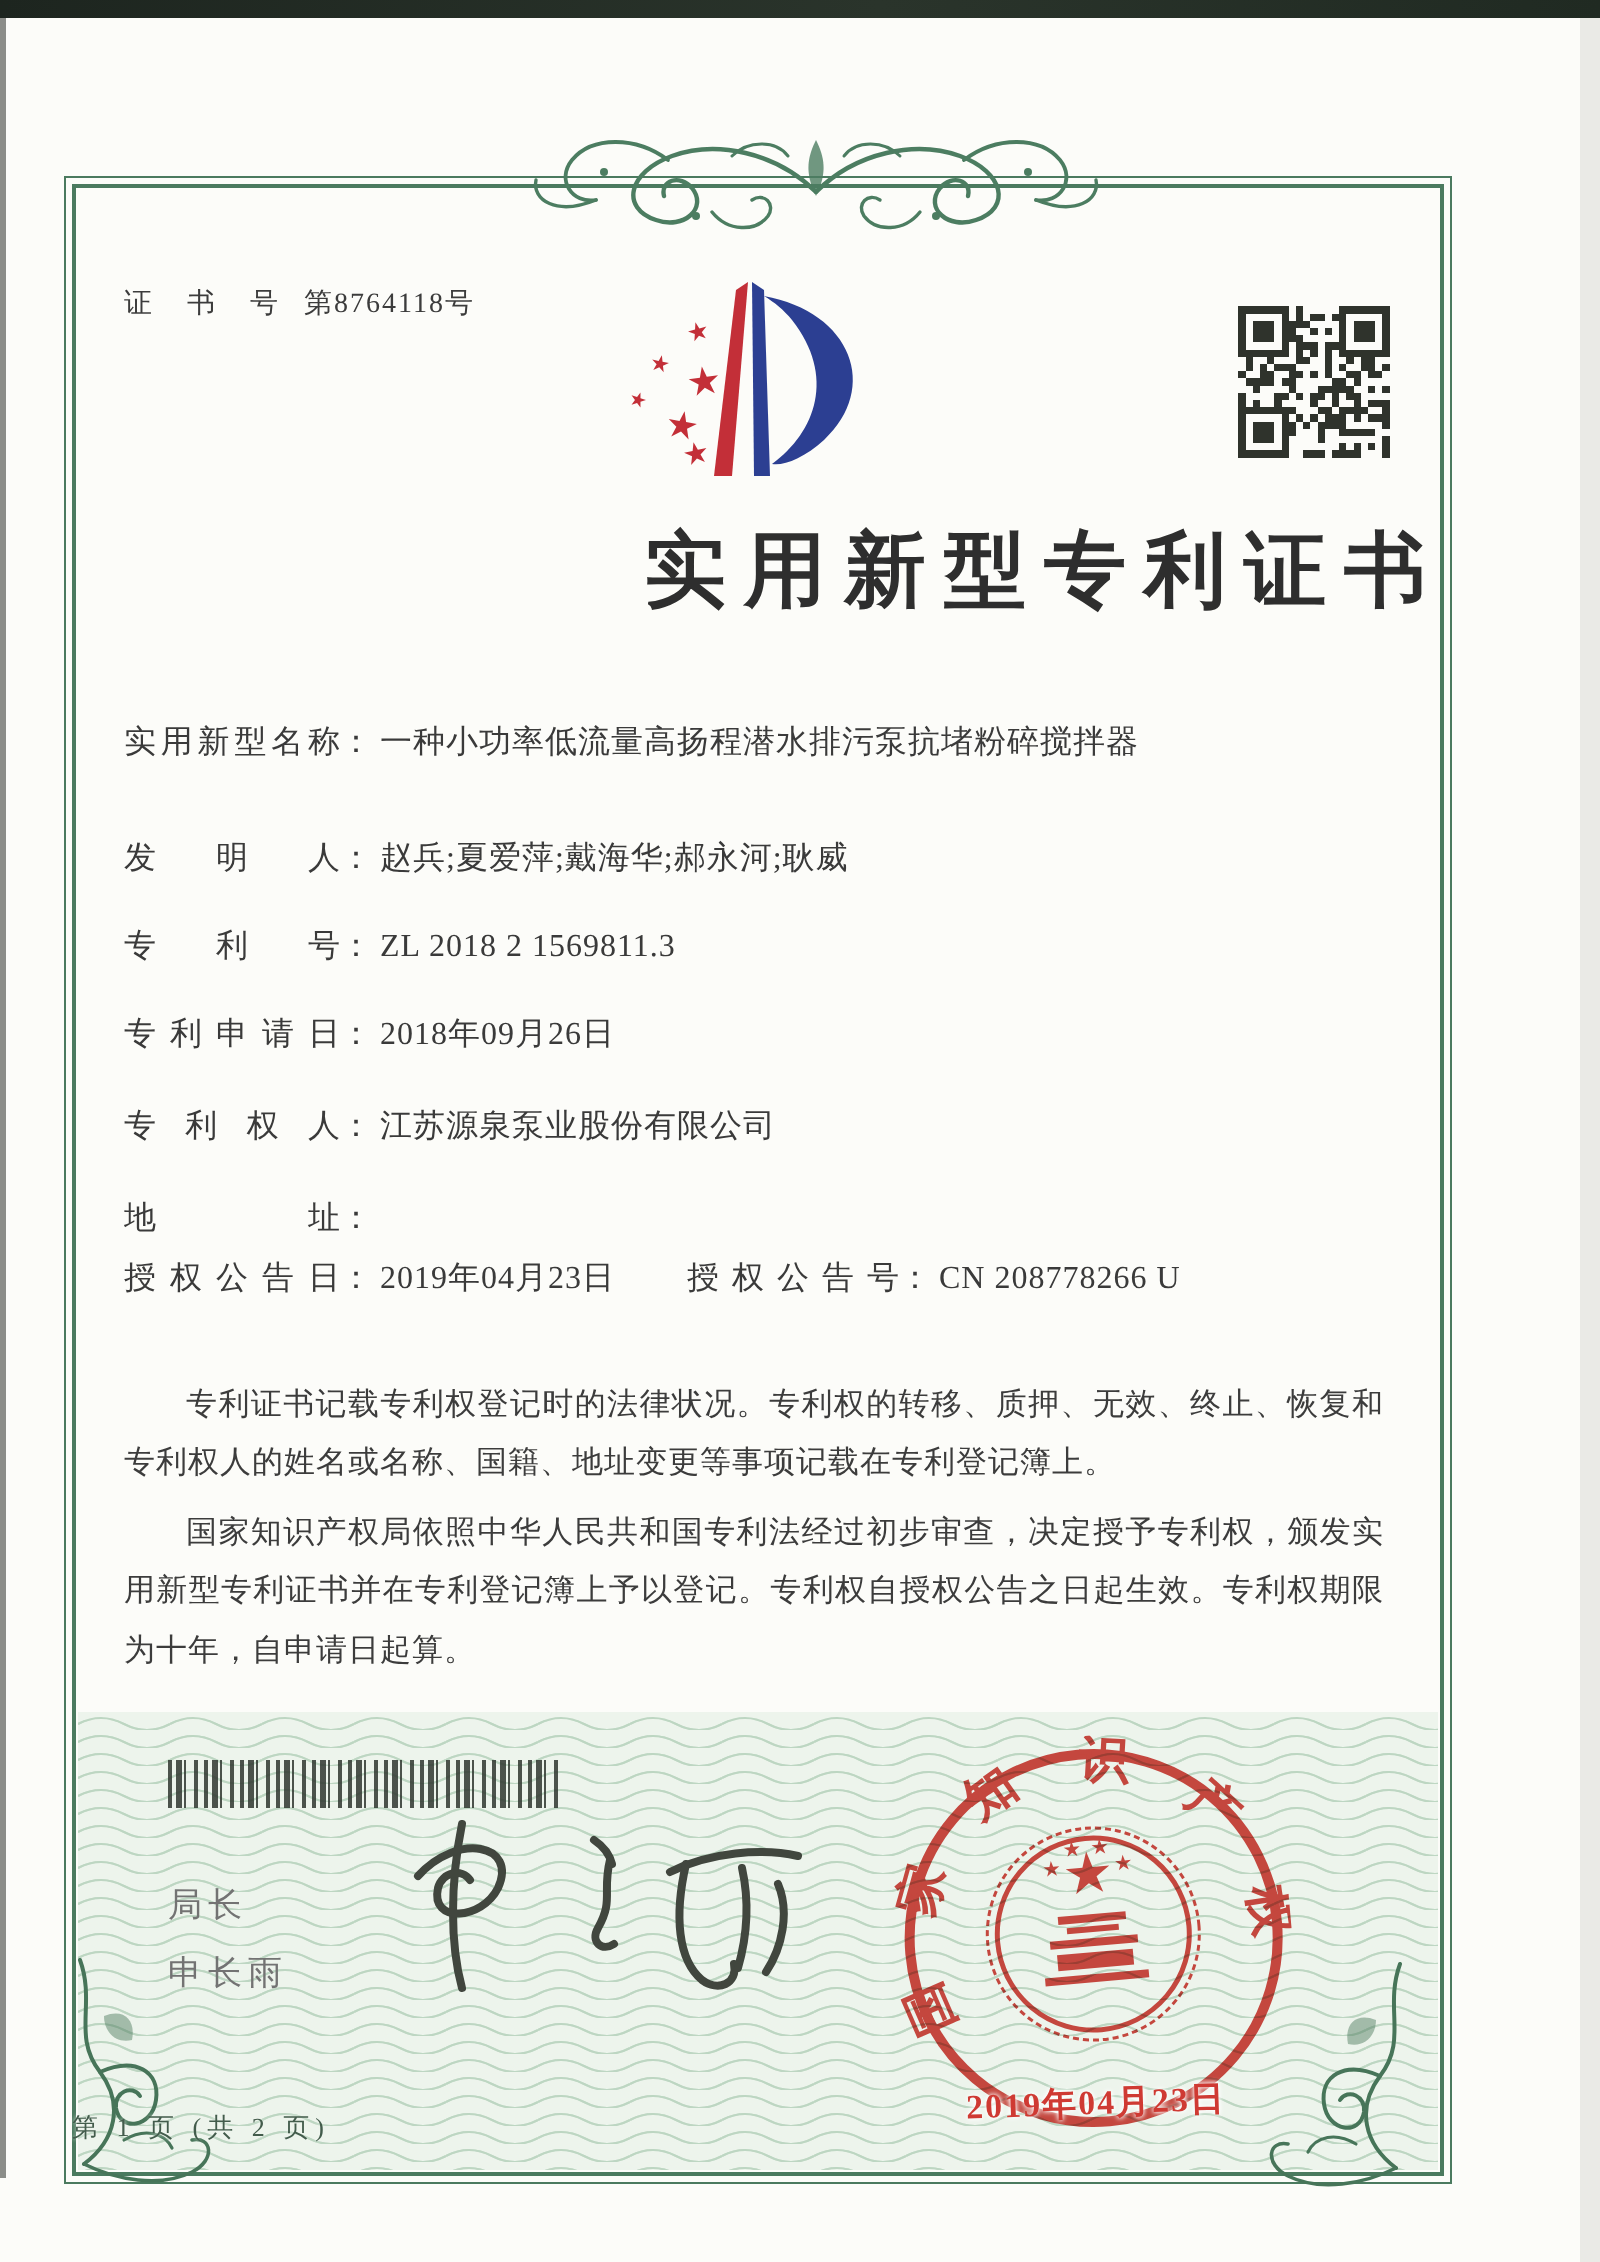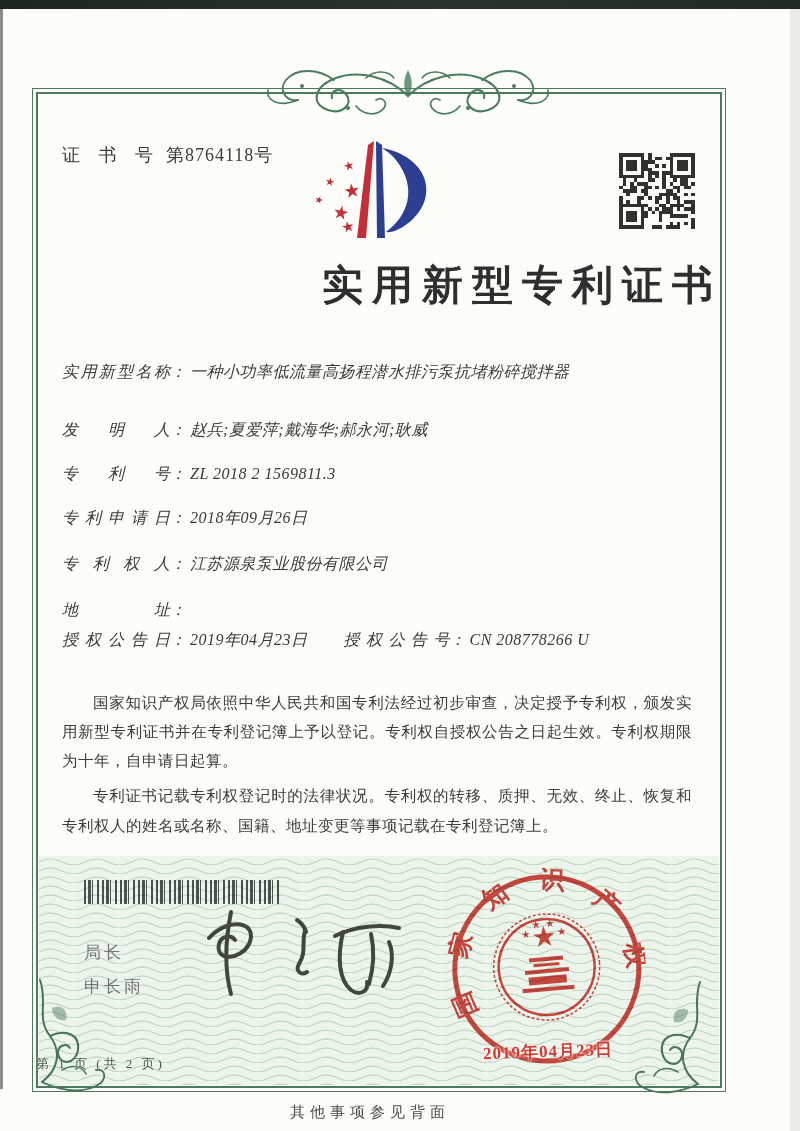--- a/index.html
+++ b/index.html
@@ -12,29 +12,29 @@
   .scan-right{position:absolute;right:0;top:9px;width:10px;height:1122px;background:rgba(180,180,175,.25);}
   
   .guilloche{position:absolute;left:39px;top:856px;}
   
   .frame{position:absolute;left:36px;top:92px;width:686px;height:996px;box-sizing:border-box;
          border:2px solid #4b7a5f;outline:1px solid #4b7a5f;outline-offset:3px;}
   .ornament-top{position:absolute;left:238px;top:58px;}
   .ornament-bl{position:absolute;left:28px;top:978px;}
   .ornament-br{position:absolute;left:620px;top:980px;transform:scaleX(-1);}
   
-  .certno{position:absolute;left:62px;top:143px;font-size:18px;color:#3c3c3c;letter-spacing:1px;}
+  .certno{position:absolute;left:62px;top:143px;font-size:14px;color:#3c3c3c;letter-spacing:1px;}
   .certno .lbl{letter-spacing:7px;margin-right:6px;}
   .logo{position:absolute;left:296px;top:136px;}
   .qr{position:absolute;left:612px;top:146px;}
   .title{position:absolute;left:36px;top:258px;width:686px;text-align:right;
          font-size:41px;font-weight:bold;color:#2e2e2e;letter-spacing:9px;text-indent:9px;}
   
   .fields{position:absolute;left:62px;top:360px;width:628px;font-size:16px;color:#3a3a3a;}
-  .frow{display:flex;line-height:24px;margin-bottom:20px;align-items:flex-end;font-style:italic;}
+  .frow{display:flex;line-height:24px;margin-bottom:20px;align-items:flex-end;}
   .flabel{display:inline-block;width:108px;text-align:justify;text-align-last:justify;flex:none;}
   .fcolon{flex:none;width:20px;}
   .fvalue{letter-spacing:.5px;}
   .mb-big{margin-bottom:34px;}
   .mb-med{margin-bottom:22px;}
   .addr-val{max-width:452px;}
   .grant-pair2{display:flex;margin-left:36px;}
   .flabel2{display:inline-block;width:106px;text-align:justify;text-align-last:justify;flex:none;}
   
   .paras{position:absolute;left:62px;top:688px;width:630px;font-size:15.5px;line-height:1.88;
@@ -409,22 +409,22 @@
       <span class="fvalue">2019年04月23日</span>
       <span class="grant-pair2">
         <span class="flabel2">授权公告号</span>
           <span class="fcolon">：</span>
         <span class="fvalue">CN 208778266 U</span>
       </span>
     </div>
   </div>
 
   <div class="paras">
+    <p>专利证书记载专利权登记时的法律状况。专利权的转移、质押、无效、终止、恢复和专利权人的姓名或名称、国籍、地址变更等事项记载在专利登记簿上。</p>
     <p>国家知识产权局依照中华人民共和国专利法经过初步审查，决定授予专利权，颁发实用新型专利证书并在专利登记簿上予以登记。专利权自授权公告之日起生效。专利权期限为十年，自申请日起算。</p>
-    <p>专利证书记载专利权登记时的法律状况。专利权的转移、质押、无效、终止、恢复和专利权人的姓名或名称、国籍、地址变更等事项记载在专利登记簿上。</p>
   </div>
 
   <div class="barcode"></div>
 
   <div class="officer">
     <div>局长</div>
     <div>申长雨</div>
   </div>
 
   <svg class="signature" width="230" height="110" viewBox="0 0 230 110">
@@ -462,15 +462,14 @@
       <rect x="-17" y="-10" width="34" height="4"></rect>
       <rect x="-13" y="-4" width="26" height="3"></rect>
       <rect x="-22" y="2" width="44" height="4"></rect>
       <rect x="-19" y="9" width="38" height="8"></rect>
       <rect x="-26" y="20" width="52" height="4"></rect>
     </g>
   </svg>
   <div class="seal-date">2019年04月23日</div>
 
   <div class="page-note">第 1 页 (共 2 页)</div>
-  <div class="back-note">其他事项参见背面</div>
 
 </div>
 
 </body></html>

